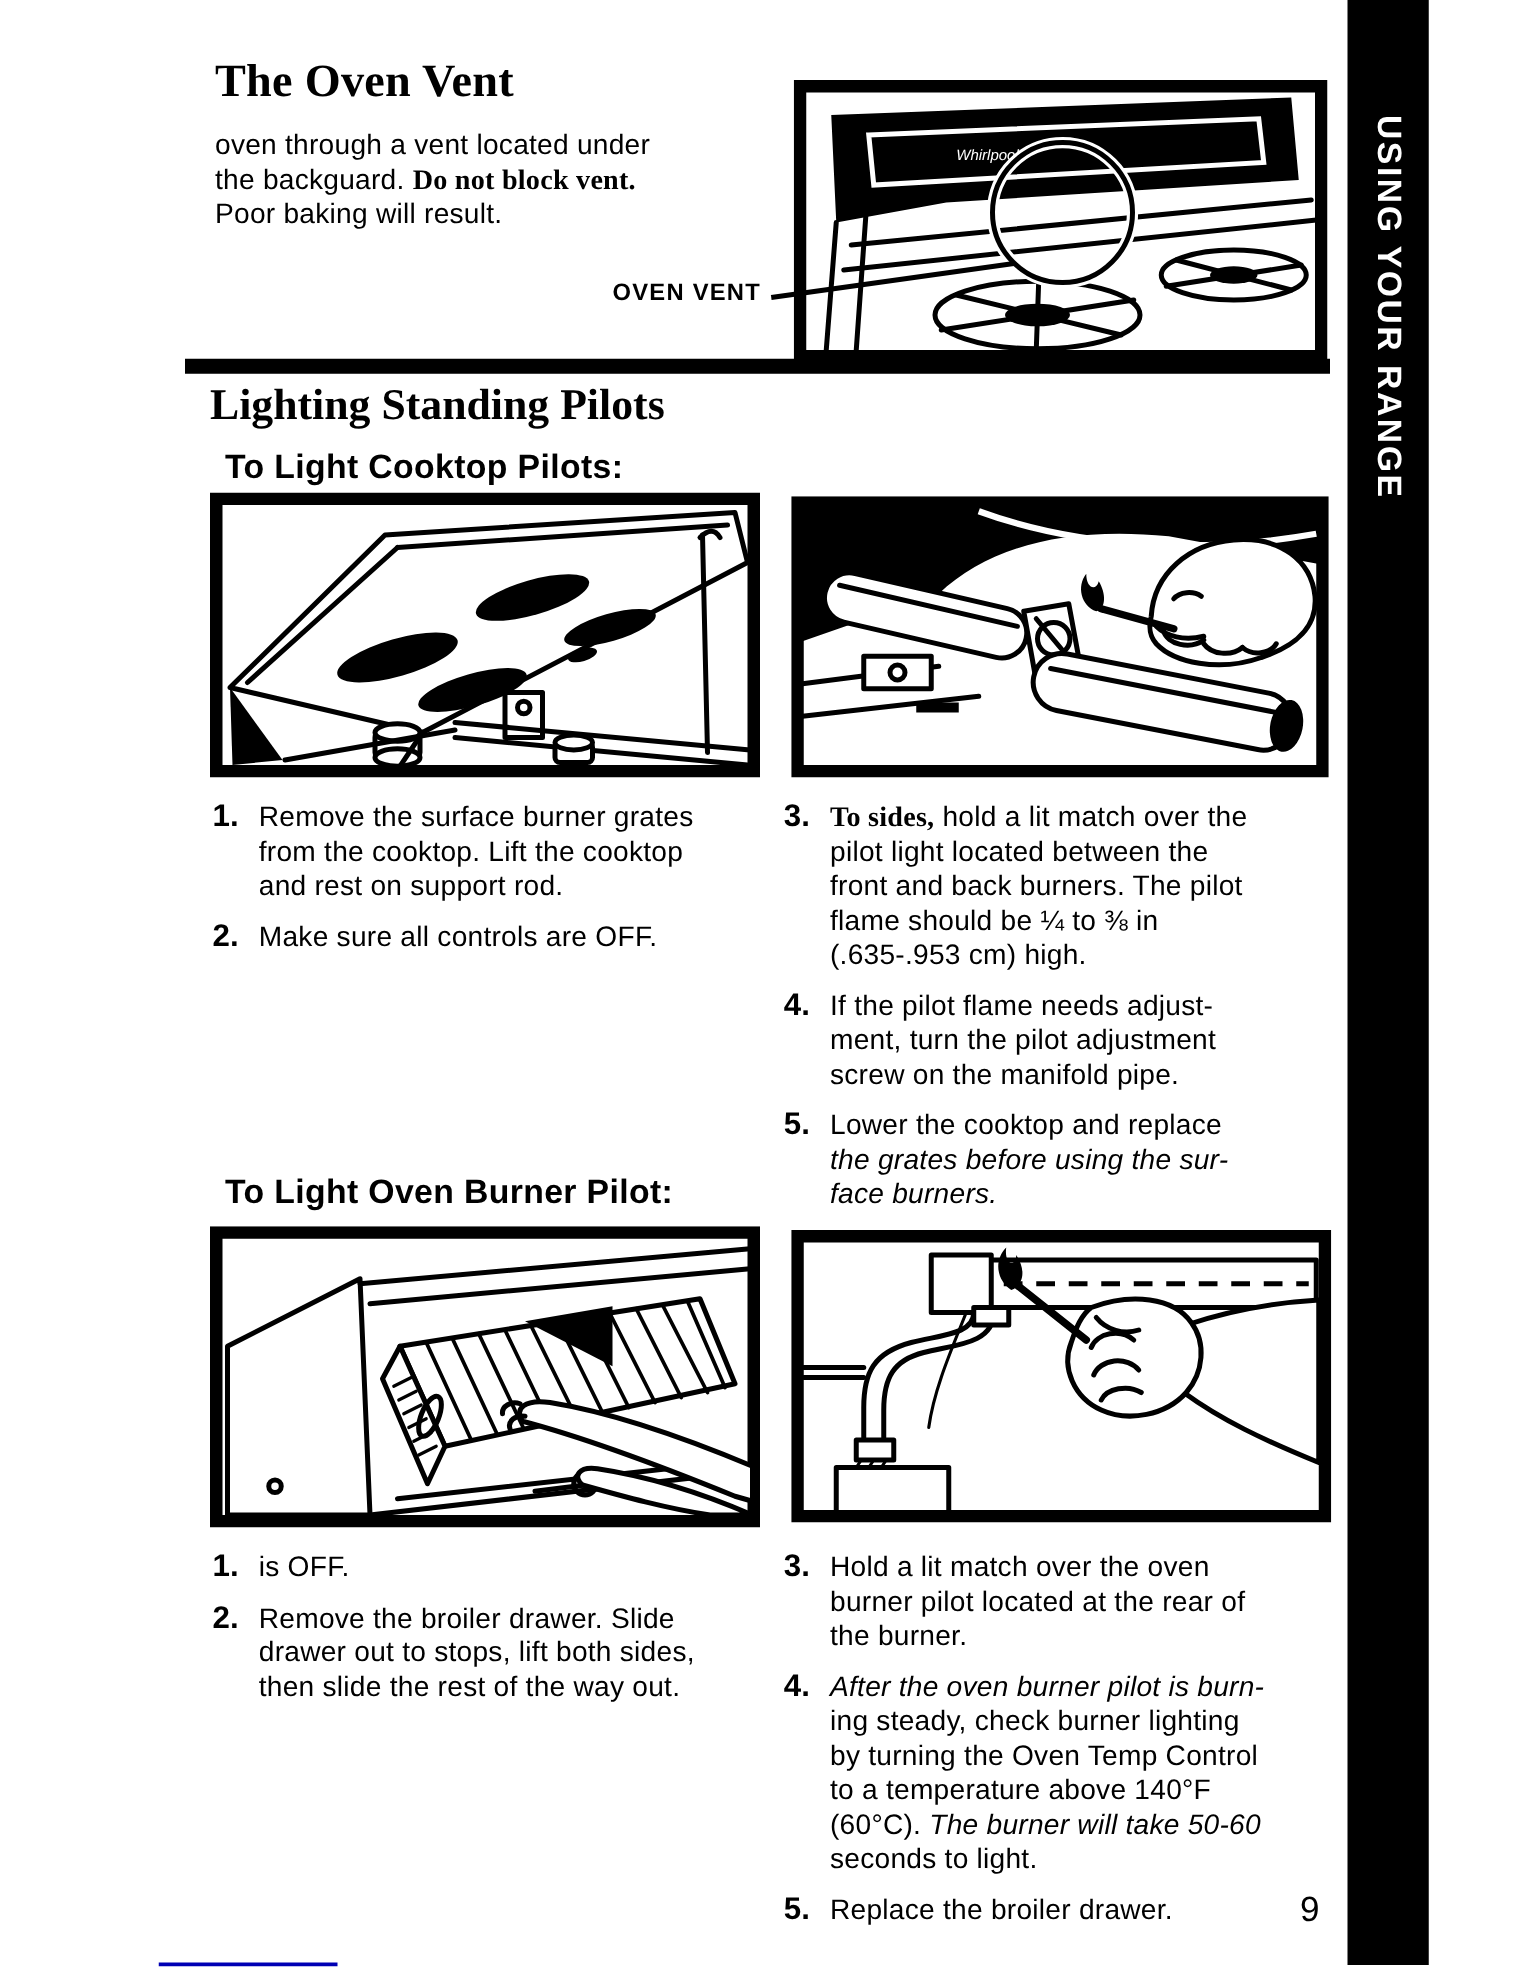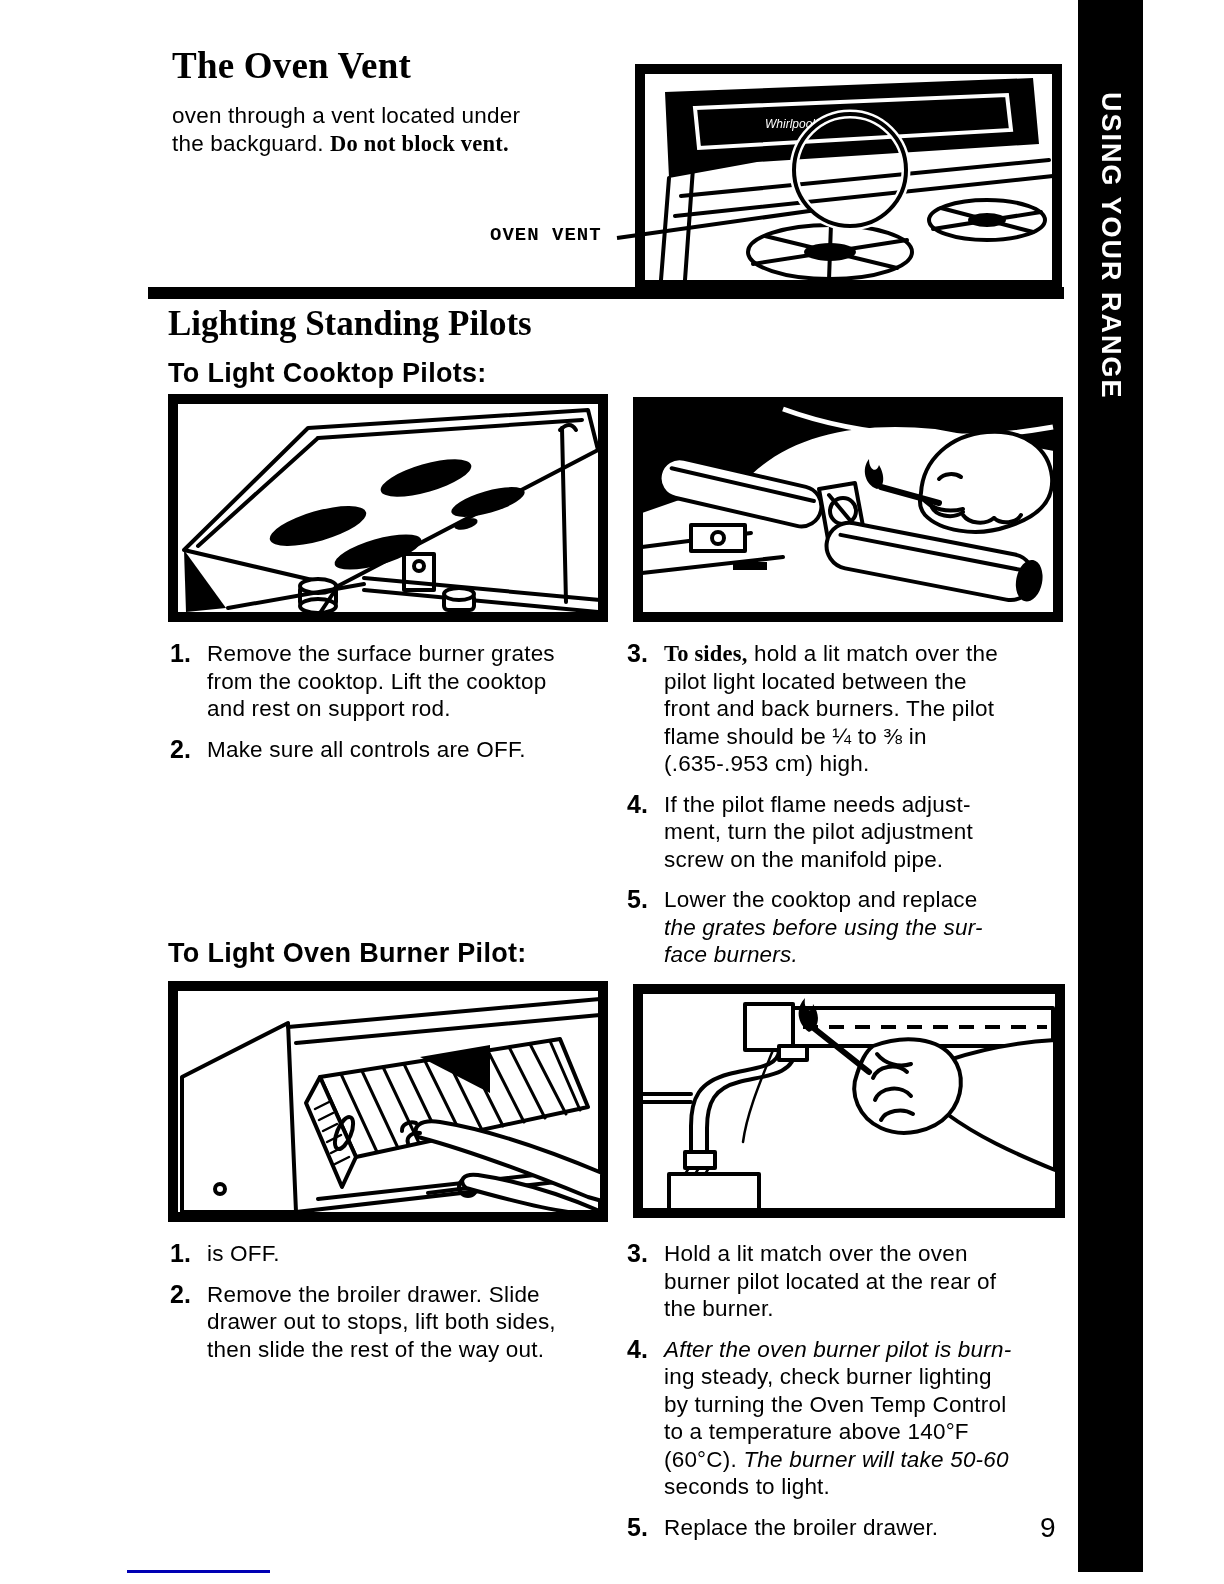--- a/index.html
+++ b/index.html
@@ -4,38 +4,38 @@
 <style>
   html,body{margin:0;padding:0;background:#fff;}
   .page{position:relative;width:1224px;height:1584px;background:var(--paper,#fff);
         font-family:"Liberation Sans","DejaVu Sans",sans-serif;color:var(--ink,#000);overflow:hidden;}
   .serif{font-family:"Liberation Serif","DejaVu Serif",serif;}
   .abs{position:absolute;}
   .b{font-weight:bold;font-family:Liberation Serif, serif;}
   .i{font-style:italic;}
   
   .h-main{font-weight:bold;font-size:37px;letter-spacing:.2px;}
-  .h-sub{font-weight:bold;font-size:27px;letter-spacing:.3px;}
+  .h-sub{font-weight:bold;font-size:27px;letter-spacing:.3px;margin-left:12px;}
   
   .tline{font-size:22.5px;line-height:27.5px;letter-spacing:.2px;white-space:nowrap;}
   .steps{position:absolute;}
   .step{display:flex;margin-top:13px;}
   .step:first-child{margin-top:0;}
   .step-num{flex:0 0 37px;width:37px;font-weight:bold;font-size:25px;line-height:27px;}
   .step-body{}
   
   .sidebar{position:absolute;left:1078px;top:0;width:65px;height:1572px;background:var(--ink,#000);}
   .sidebar-label{position:absolute;top:92px;left:50%;transform:translateX(-50%);
       writing-mode:vertical-rl;text-orientation:mixed;color:#fff;font-weight:bold;
       font-size:27px;letter-spacing:2px;white-space:nowrap;}
   
   .divider{position:absolute;left:148px;top:287px;width:916px;height:12px;background:var(--ink,#000);}
   .vent-pointer{position:absolute;left:617px;top:236px;width:196px;height:4px;background:var(--ink,#000);
       transform:rotate(-8deg);transform-origin:left center;z-index:5;}
-  .callout{position:absolute;left:490px;top:224px;font-weight:bold;font-size:19px;letter-spacing:1px;font-family:Liberation Mono, monospace;}
+  .callout{position:absolute;left:490px;top:224px;font-weight:bold;font-size:19px;letter-spacing:1px;}
   .pageno{position:absolute;left:1040px;top:1512px;font-size:28px;}
   .accent-line{position:absolute;left:127px;top:1570px;width:143px;height:3px;background:var(--accent,#0000b4);}
   
   .ill{position:absolute;}
   .ill svg{display:block;width:100%;height:100%;}
   .ln{stroke:#000;fill:none;stroke-width:4;stroke-linecap:round;stroke-linejoin:round;}
   .ln2{stroke:#000;fill:none;stroke-width:2.5;stroke-linecap:round;}
   .ln3{stroke:#000;fill:none;stroke-width:3;stroke-linecap:round;}
   .lnf{fill:#fff;stroke:#000;stroke-width:4;stroke-linejoin:round;}
 </style>
@@ -45,20 +45,21 @@
 <div class="page" style="--ink: #000000; --paper: #ffffff; --accent: #0000b4;">
 
   <div class="sidebar">
     <div class="sidebar-label">USING YOUR RANGE</div>
   </div>
 
   <div class="abs serif h-main" style="left:172px;top:44px;">The Oven Vent</div>
   <div class="abs" style="left:172px;top:102px;">
       <div class="tline"><span>oven through a vent located under</span></div>
       <div class="tline"><span>the backguard. </span><span class="b">Do not block vent.</span></div>
+      <div class="tline"><span>Poor baking will result.</span></div>
     </div>
   <div class="callout">OVEN VENT</div>
   <div class="vent-pointer"></div>
 
   <div class="ill" style="left:635px;top:64px;width:427px;height:226px;">
     <svg viewBox="0 0 427 226">
       <rect x="5" y="5" width="417" height="216" fill="#fff" stroke="#000" stroke-width="10"></rect>
       <polygon points="30,28 398,14 404,80 122,98 34,114" fill="#000"></polygon>
       <polygon points="60,44 372,31 376,66 64,84" fill="none" stroke="#fff" stroke-width="4"></polygon>
       <text x="130" y="64" fill="#fff" font-size="12" font-style="italic">Whirlpool</text>

